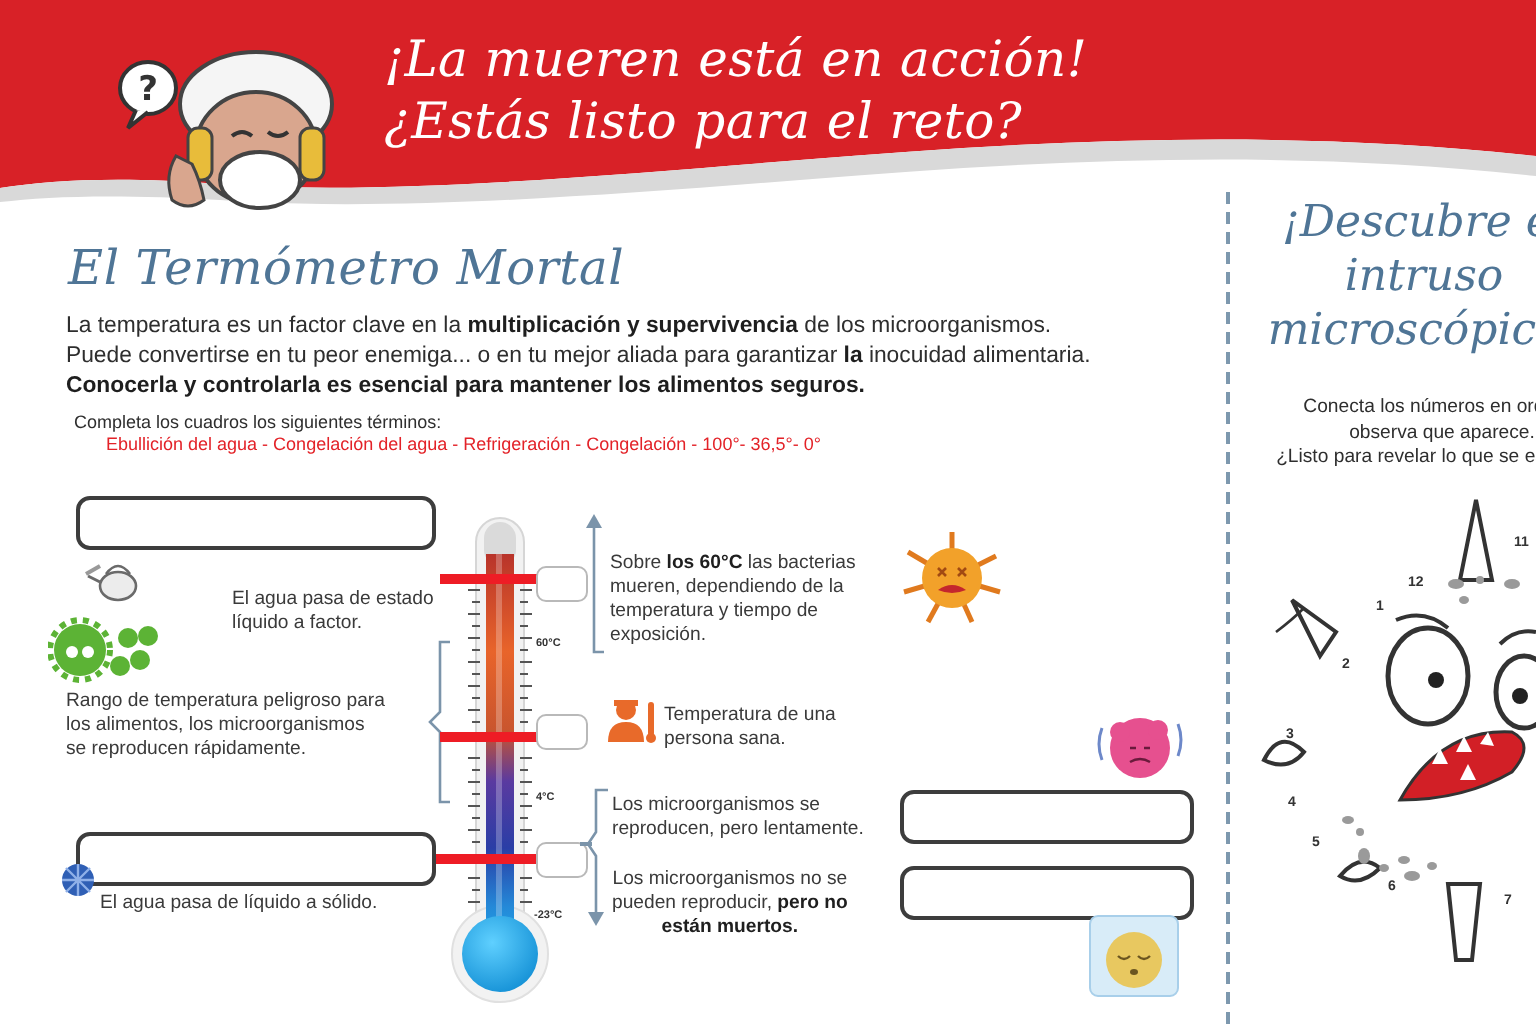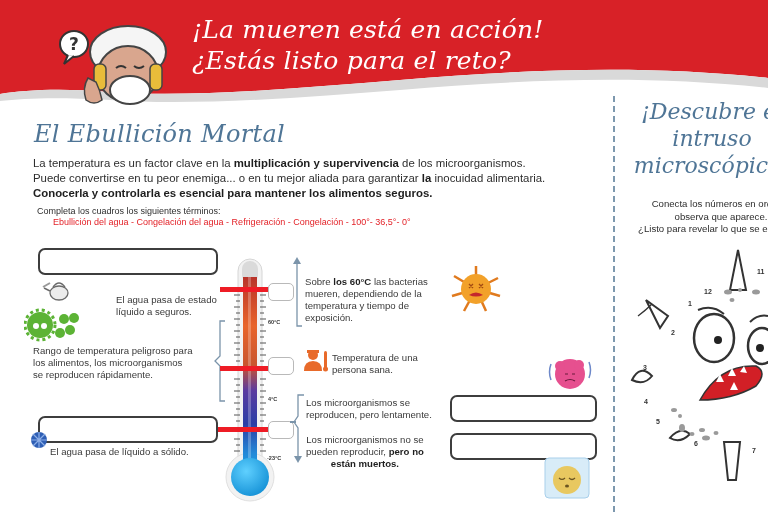--- a/index.html
+++ b/index.html
@@ -63,42 +63,42 @@
 
       <path d="M30,60 q-6,10 -2,22 q8,6 16,0 q-2,-10 -6,-18 z" fill="#d9a68e" stroke="#444" stroke-width="1.5"></path>
     </svg>
   </div>
   <div class="banner-title">
     <div>¡La mueren está en acción!</div>
     <div>¿Estás listo para el reto?</div>
   </div>
 </div>
 
-<div class="section-title">El Ebullición Mortal</div>
+<div class="section-title">El Termómetro Mortal</div>
 
 <div class="intro">
   <div><span>La temperatura es un factor clave en la </span><b>multiplicación y supervivencia</b><span> de  los microorganismos.</span></div>
   <div><span>Puede convertirse en tu peor enemiga... o en tu mejor  aliada para garantizar </span><b>la</b><span> inocuidad alimentaria.</span></div>
   <div><b>Conocerla y controlarla es esencial para mantener los alimentos seguros.</b></div>
 </div>
 
 <div class="instr">Completa los cuadros los siguientes términos:</div>
 <div class="terms">Ebullición del agua - Congelación del agua - Refrigeración - Congelación - 100°- 36,5°- 0°</div>
 
 <div class="answer-box" style="left:38px; top:248px; width:180px; height:27px;"></div>
 
 <svg style="position:absolute; left:40px; top:279px;" width="30" height="22" viewBox="0 0 30 22">
   <path d="M3,8 L10,4" stroke="#999" stroke-width="2"></path>
   <ellipse cx="19" cy="14" rx="9" ry="7" fill="#ececec" stroke="#6a6a6a" stroke-width="1.3"></ellipse>
   <path d="M13,8 q6,-8 12,0" stroke="#6a6a6a" stroke-width="1.3" fill="none"></path>
   <path d="M10,12 L4,9" stroke="#6a6a6a" stroke-width="1.5"></path>
 </svg>
 <div class="label" style="left:72px; top:294px;margin-left:44px;">
   <div>El agua pasa de estado</div>
-  <div>líquido a seguros.</div>
+  <div>líquido a factor.</div>
 </div>
 
 <svg style="position:absolute; left:24px; top:306px;" width="62" height="38" viewBox="0 0 62 38">
   <circle cx="16" cy="19" r="13" fill="#5cb335"></circle>
   <circle cx="16" cy="19" r="15" fill="none" stroke="#5cb335" stroke-width="3" stroke-dasharray="3 3"></circle>
   <circle cx="12" cy="20" r="3" fill="#fff"></circle>
     <circle cx="20" cy="20" r="3" fill="#fff"></circle>
   <circle cx="40" cy="13" r="5" fill="#5cb335"></circle>
     <circle cx="50" cy="12" r="5" fill="#5cb335"></circle>
   <circle cx="46" cy="24" r="5" fill="#5cb335"></circle>

